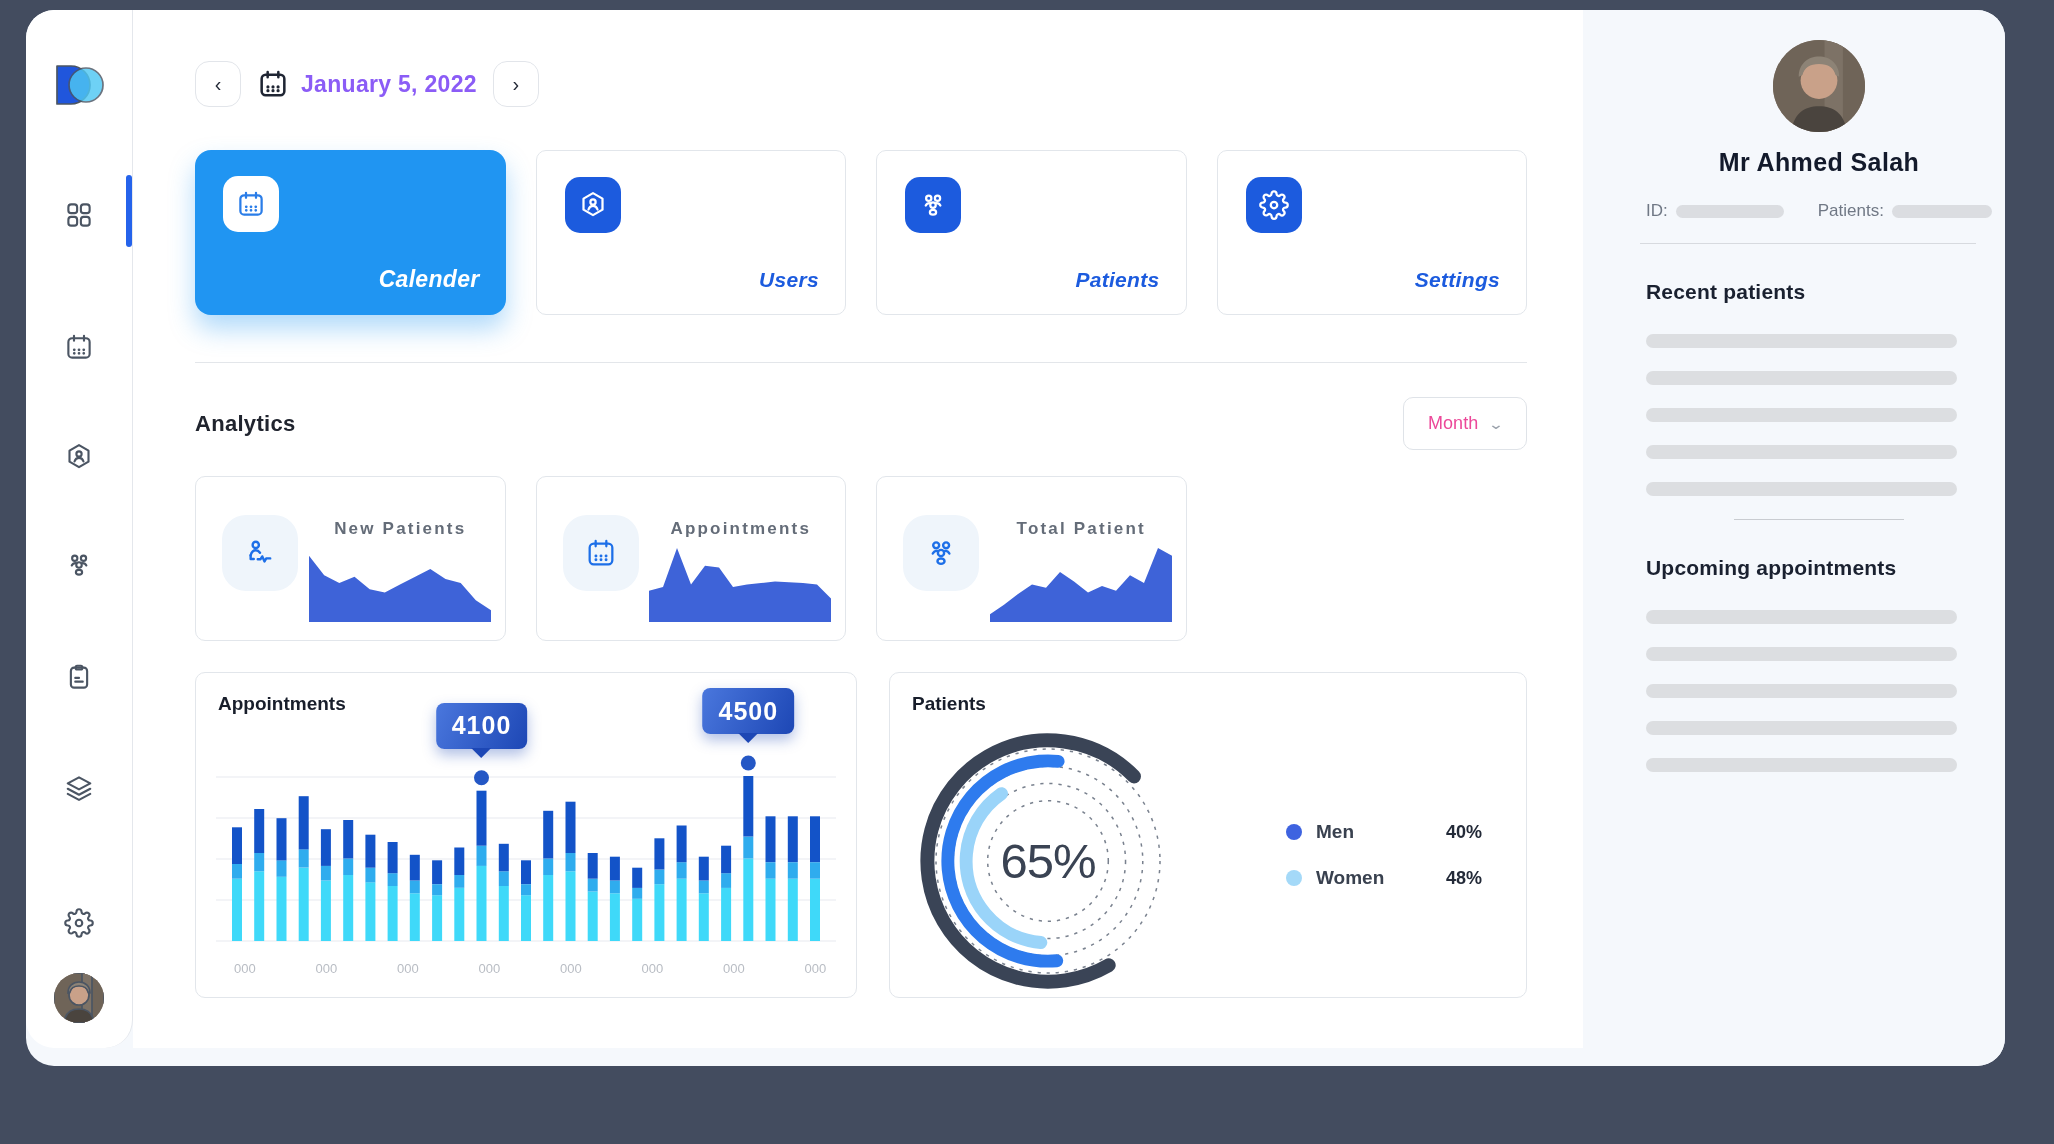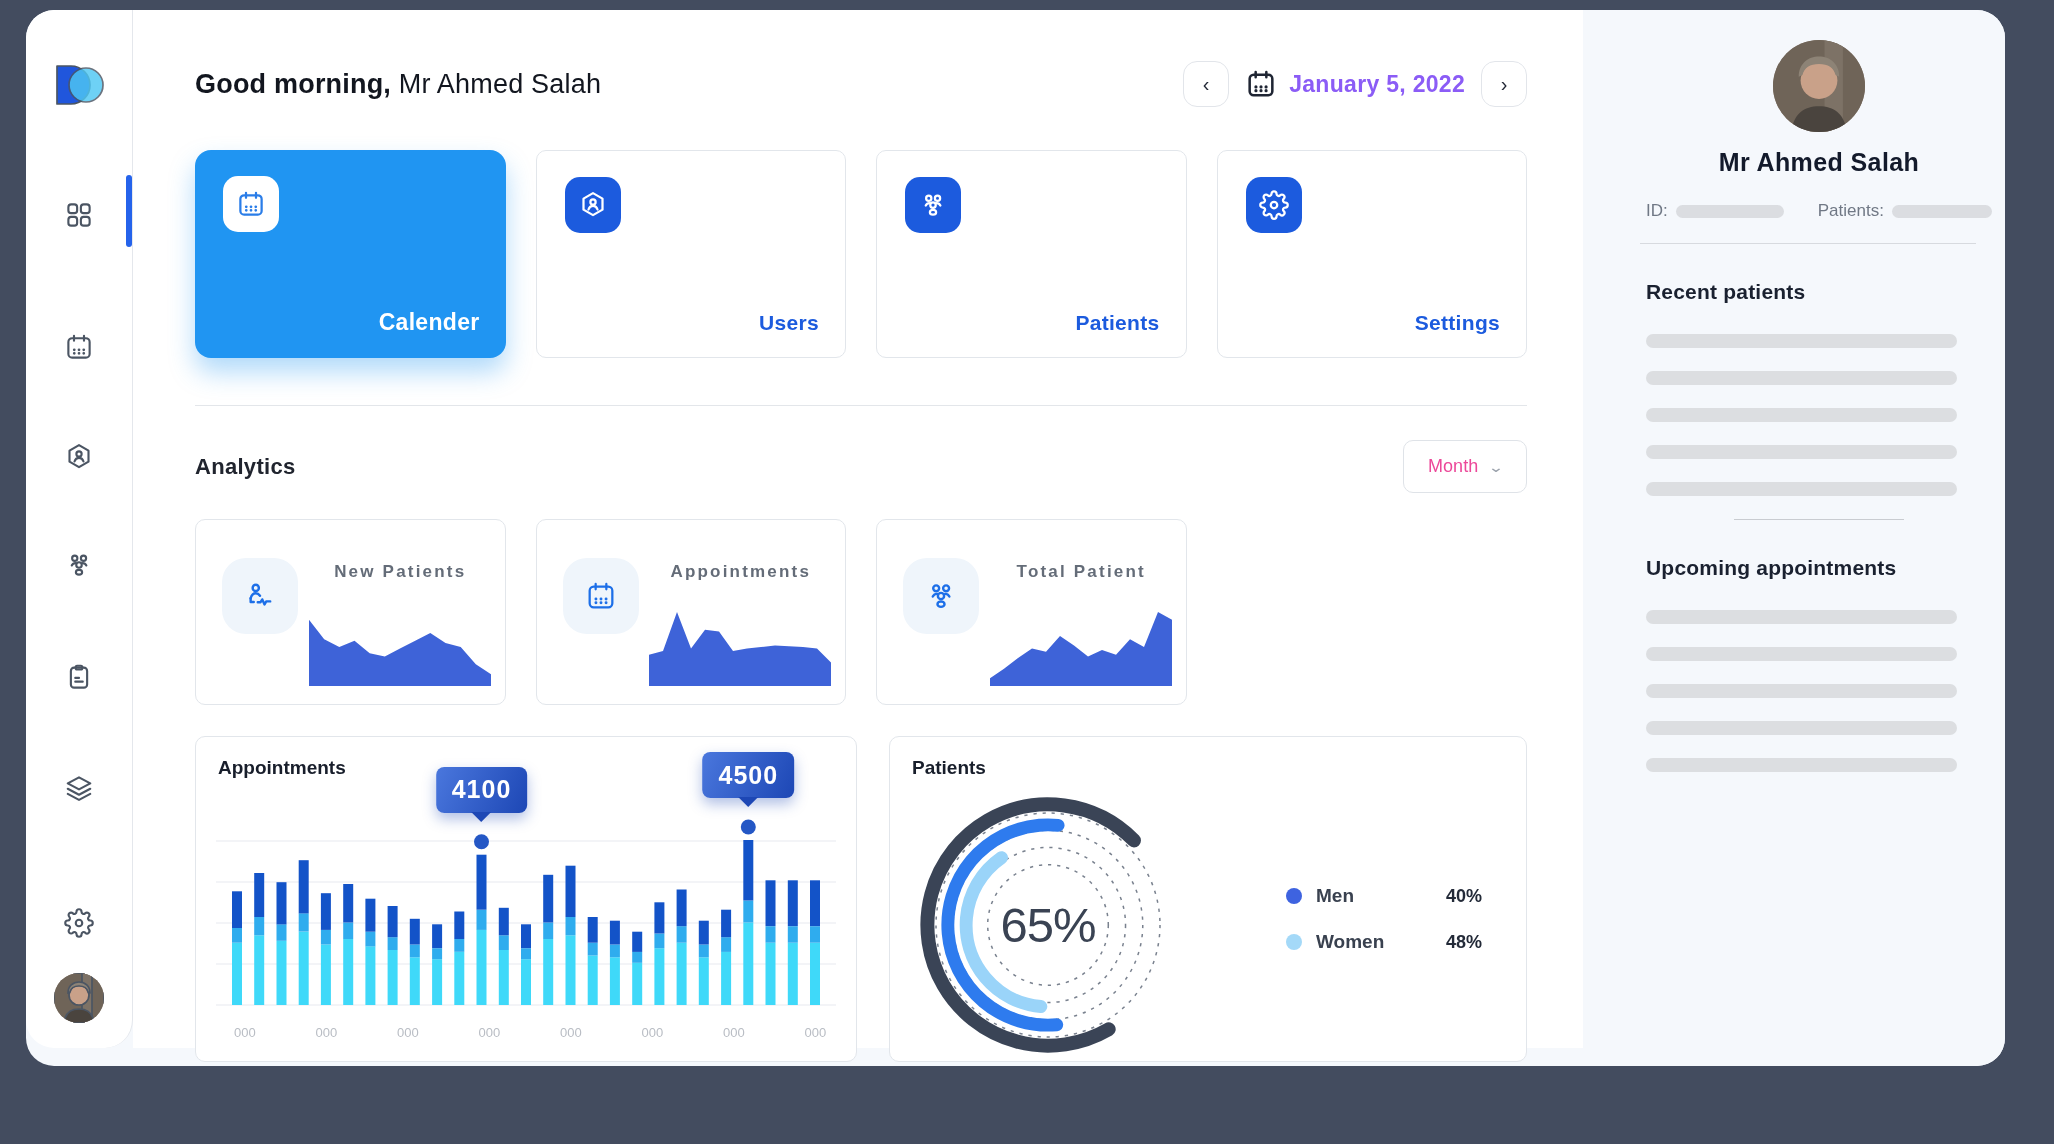--- a/index.html
+++ b/index.html
@@ -26,21 +26,21 @@
   .greeting { font-size:27px; color:#12161F; font-weight:500; letter-spacing:.2px; }
   .greeting b { font-weight:800; }
   .datenav { display:flex; align-items:center; gap:16px; }
   .nav-btn { width:46px; height:46px; border:1px solid #E2E5EA; border-radius:14px; background:#fff;
              display:flex; align-items:center; justify-content:center; cursor:pointer; font-size:20px; color:#1F2533; }
   .date-label { font-size:23px; font-weight:700; color:#8b5cf6; letter-spacing:.3px; }
   .date-cal { display:flex; align-items:center; gap:12px; }
 
   
   .cards-row { display:grid; grid-template-columns:repeat(4,1fr); gap:30px; margin-top:40px; }
-  .nav-card { position:relative; height:208px; background:#fff; border:1px solid #E2E6EB; border-radius:10px; cursor:pointer; }
+  .nav-card { position:relative; height:165px; background:#fff; border:1px solid #E2E6EB; border-radius:10px; cursor:pointer;font-style:italic; }
   .nav-card .tile { position:absolute; left:28px; top:26px; width:56px; height:56px; border-radius:15px;
                     background:#1C5BDE; display:flex; align-items:center; justify-content:center; }
   .nav-card .tile svg { stroke:#fff; fill:none; stroke-width:1.8; stroke-linecap:round; stroke-linejoin:round; }
   .nav-card .lbl { position:absolute; right:26px; bottom:22px; font-size:21px; font-weight:700; color:#1C5BDE; letter-spacing:.3px; }
   .nav-card.active { background:#2095F2; border:none; border-radius:16px;
                      box-shadow:0 14px 26px rgba(32,149,242,.35); }
   .nav-card.active .tile { background:#fff; }
   .nav-card.active .tile svg { stroke:#2A7DE8; }
   .nav-card.active .lbl { color:#fff; font-size:23px; }
 
@@ -49,21 +49,21 @@
   
   .an-row { display:flex; justify-content:space-between; align-items:center; margin-top:34px; }
   .an-title { font-size:22px; font-weight:700; color:#20242E; letter-spacing:.3px; }
   .month-dd { width:124px; height:53px; border:1px solid #DFE3E8; border-radius:10px; background:#fff;
               display:flex; align-items:center; justify-content:center; gap:12px; cursor:pointer; }
   .month-dd span { font-size:18px; color:#ec4899; }
   .month-dd .chev { color:#9AA1AB; font-size:14px; transform:scaleX(1.4); }
 
   
   .stats-row { display:grid; grid-template-columns:repeat(4,1fr); gap:30px; margin-top:26px; }
-  .stat-card { position:relative; height:186px; background:#fff; border:1px solid #E2E6EB; border-radius:10px; cursor:pointer; overflow:hidden; }
+  .stat-card { position:relative; height:165px; background:#fff; border:1px solid #E2E6EB; border-radius:10px; cursor:pointer; overflow:hidden; }
   .stat-card .pale-tile { position:absolute; left:26px; top:38px; width:76px; height:76px; border-radius:24px;
                           background:#EFF5FB; display:flex; align-items:center; justify-content:center; }
   .stat-card .pale-tile svg { stroke:#1D6FE8; fill:none; stroke-width:1.7; stroke-linecap:round; stroke-linejoin:round; }
   .stat-card .slabel { position:absolute; top:42px; right:18px; left:118px; text-align:center;
                        font-size:17px; font-weight:600; color:#646C78; letter-spacing:2.2px; }
   .stat-card .spark { position:absolute; right:14px; bottom:16px; }
 
   
   .charts-row { display:grid; grid-template-columns:662px 1fr; gap:32px; margin-top:31px; }
   .chart-card { position:relative; height:326px; background:#fff; border:1px solid #E2E6EB; border-radius:10px; }
@@ -178,23 +178,20 @@
         <path d="M10 50c1-10 7-14 15-14s14 4 15 14Z" fill="#4a443e"></path>
         <circle cx="25" cy="22" r="10" fill="#c9a189"></circle>
         <path d="M14 20c0-7 5-11 11-11s11 4 11 11l-2-1c-1-4-4-6-9-6s-8 2-9 6Z" fill="#8d8376"></path>
       </svg>
     </div>
   </nav>
 
   <main class="main">
 
     <div class="topbar">
-      <div class="greeting">
-        <b>Good morning,</b><span> Mr Ahmed Salah</span>
-      </div>
       <div class="datenav">
         <button class="nav-btn">
             <span>‹</span>
           </button>
         <div class="date-cal">
           <svg width="32" height="32" viewBox="0 0 24 24" style="stroke:#1F2533;fill:none;stroke-width:1.9;stroke-linecap:round">
             <rect x="3.5" y="5" width="17" height="15.5" rx="3"></rect>
               <path d="M8 3v4M16 3v4"></path>
             <path d="M8.2 14.2h.01M12 14.2h.01M15.8 14.2h.01M8.2 17h.01M12 17h.01M15.8 17h.01" stroke-width="2.4"></path>
           </svg>

